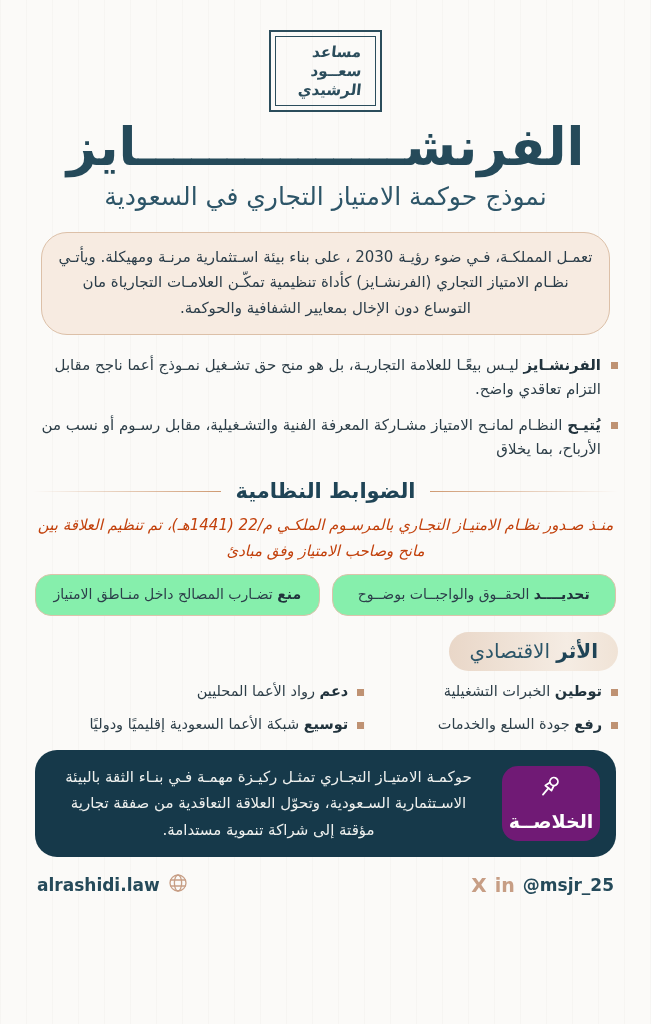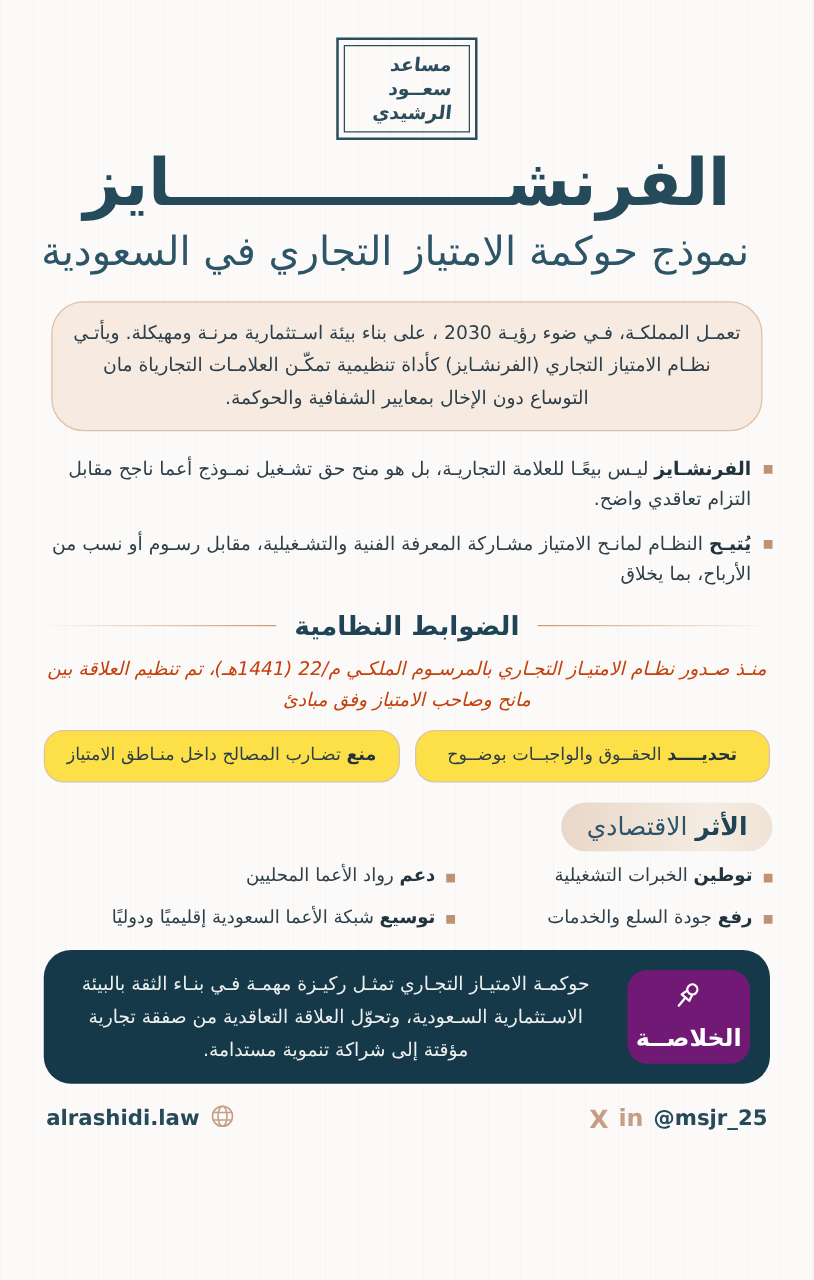--- a/index.html
+++ b/index.html
@@ -21,21 +21,21 @@
     font-size:15px; font-weight:bold; color:#2b4d5c; text-align:right;
     line-height:1.25; letter-spacing:1px; transform:skewX(-6deg);
   }
 
   
   .title{
     margin-top:4px; text-align:center; white-space:nowrap;
     font-size:52px; font-weight:bold; color:#254a5a; line-height:1.2;
   }
   .subtitle{
-    margin-top:0px; text-align:left; font-size:32px; color:#2d5568; line-height:1.4;
+    margin-top:0px; text-align:center; font-size:25px; color:#2d5568; line-height:1.4;
   }
 
   
   .intro-card{
     margin:18px 8px 0; background:#f7ebe1; border:1px solid #dcc0a8;
     border-radius:26px; padding:12px 16px; font-size:15px; line-height:1.72;
     text-align:center; color:#2c3e4a;
   }
 
   
@@ -56,21 +56,21 @@
   .rule-header{ margin-top:18px; display:flex; align-items:center; gap:14px; }
   .rule-header .hline{ flex:1; height:1px; }
   .hline.right{ background:linear-gradient(to left, transparent, #cf9a72); }
   .hline.left{ background:linear-gradient(to right, transparent, #cf9a72); }
   .rule-header .htitle{ font-size:21px; font-weight:bold; color:#1f4456; }
 
   .controls-para{ margin-top:10px; text-align:center; font-size:15px; line-height:1.7; color:#c2410c;font-style:italic; }
 
   .cards-row{ margin-top:10px; display:flex; gap:12px; margin-inline:2px; }
   .mini-card{
-    flex:1; background:#fde047; border:1px solid #dcc3ab; border-radius:16px;
+    flex:1; background:#86efac; border:1px solid #dcc3ab; border-radius:16px;
     padding:9px 8px; text-align:center; font-size:14px; line-height:1.55; color:#2c3e4a;
   }
   .mini-card b{ color:#21333d; }
   .wide-card{
     margin:12px 2px 0; background:#fdfbf8; border:1px solid #dcc3ab; border-radius:16px;
     padding:11px 12px; text-align:center; font-size:16px; line-height:1.5; color:#2c3e4a;
   }
   .wide-card b{ color:#21333d; }
 
   

